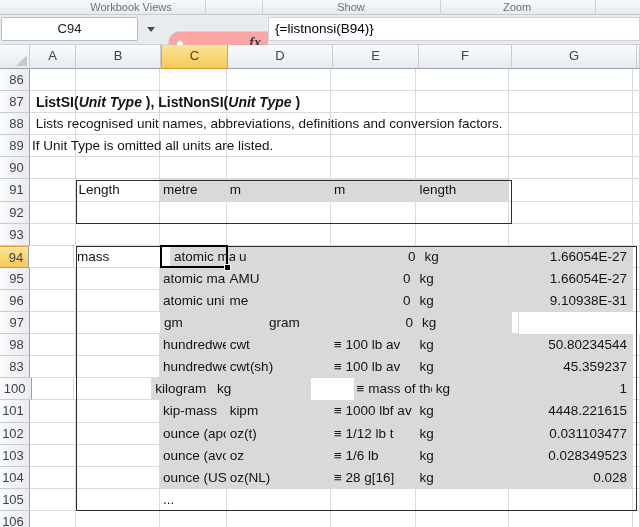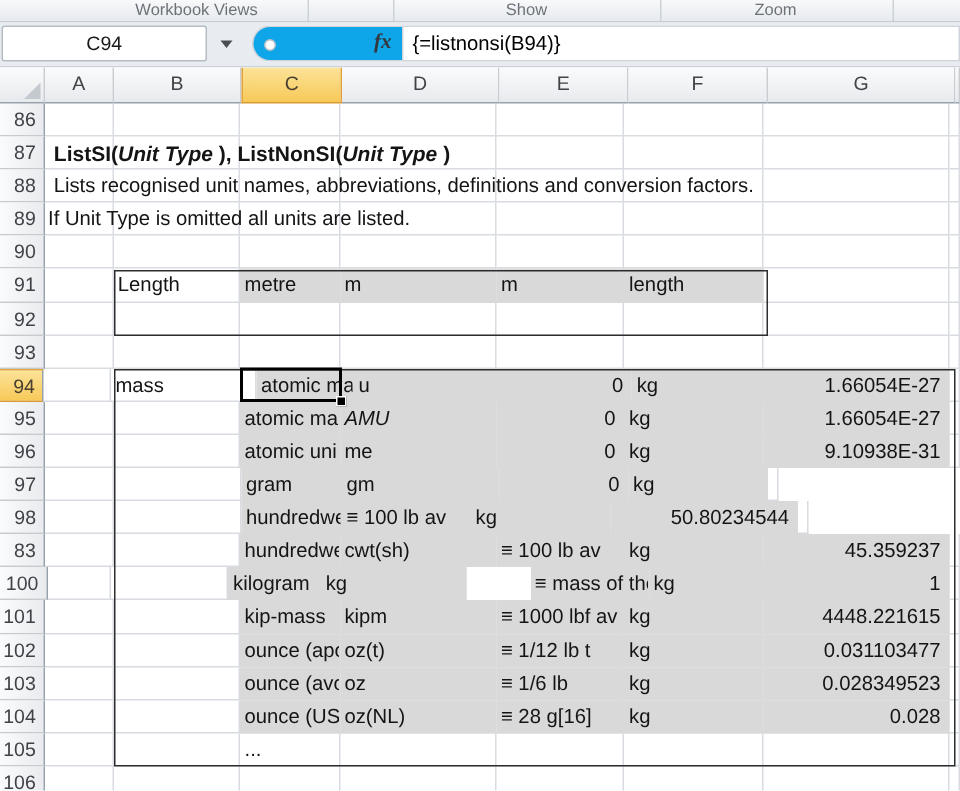--- a/index.html
+++ b/index.html
@@ -18,22 +18,22 @@
   
   .fbar{position:absolute;top:15px;left:0;width:640px;height:30px;
     background:#e8ecf0;border-bottom:1px solid #cbd1d7;box-sizing:border-box;}
   .namebox{position:absolute;left:1px;top:2px;width:137px;height:24px;box-sizing:border-box;
     background:#fff;border:1px solid #b6bcc3;border-radius:2px;
     font-size:13px;line-height:22px;text-align:center;color:#1a1a1a;}
   .nb-drop{position:absolute;left:140px;top:2px;width:24px;height:24px;}
   .nb-drop .tri{position:absolute;left:7px;top:10px;width:0;height:0;
     border-left:4px solid transparent;border-right:4px solid transparent;
     border-top:5px solid #4a4f55;}
-  .pill{position:absolute;left:168px;top:2px;width:100px;height:24px;box-sizing:border-box;
-    background:#0ea5e9;border:1px solid #cfd5db;border-right:none;
+  .pill{position:absolute;left:168px;top:16px;width:100px;height:24px;box-sizing:border-box;
+    background:#fca5a5;border:1px solid #cfd5db;border-right:none;
     border-radius:12px 0 0 12px;}
   .pill-circle{position:absolute;left:7px;top:8px;width:8px;height:8px;box-sizing:border-box;
     border:1px solid #b9c0c8;border-radius:50%;background:#fbfcfd;}
   .fx{position:absolute;right:7px;top:3px;font-family:"Liberation Serif","DejaVu Serif",serif;
     font-style:italic;font-weight:bold;font-size:14px;color:#33373c;}
   .finput{position:absolute;left:268px;top:2px;width:372px;height:24px;box-sizing:border-box;
     background:#fff;border:1px solid #cfd5db;
     font-size:13.5px;line-height:22px;padding-left:6px;color:#000;white-space:pre;}
   
   .sheet{position:absolute;top:45px;left:0;width:640px;height:482px;overflow:hidden;background:#fff;}
@@ -204,52 +204,53 @@
         <div class="cell fillc num" style="width: 86px;">0</div>
         <div class="cell fillc" style="width: 93px;">kg</div>
         <div class="cell fillc num" style="width: 125px;">1.66054E-27</div>
         <div class="cell" style="width: 3px;"></div>
       </div>
       <div class="grow">
         <div class="rh" style="width: 30px;">95</div>
         <div class="cell" style="width: 46px;"></div>
         <div class="cell" style="width: 85px;"></div>
         <div class="cell fillc" style="width: 67px;">atomic ma</div>
-        <div class="cell fillc" style="width: 105px; font-style: italic;">AMU</div>
+        <div class="cell fillc" style="width: 105px;">AMU</div>
         <div class="cell fillc num" style="width: 86px;">0</div>
         <div class="cell fillc" style="width: 93px;">kg</div>
         <div class="cell fillc num" style="width: 125px;">1.66054E-27</div>
         <div class="cell" style="width: 3px;"></div>
       </div>
       <div class="grow">
         <div class="rh" style="width: 30px;">96</div>
         <div class="cell" style="width: 46px;"></div>
         <div class="cell" style="width: 85px;"></div>
         <div class="cell fillc" style="width: 67px;">atomic uni</div>
         <div class="cell fillc" style="width: 105px;">me</div>
         <div class="cell fillc num" style="width: 86px;">0</div>
         <div class="cell fillc" style="width: 93px;">kg</div>
         <div class="cell fillc num" style="width: 125px;">9.10938E-31</div>
         <div class="cell" style="width: 3px;"></div>
       </div>
       <div class="grow">
         <div class="rh" style="width: 30px;">97</div>
         <div class="cell" style="width: 46px;"></div>
         <div class="cell" style="width: 85px;"></div>
+        <div class="cell fillc" style="width: 105px;">gm</div>
         <div class="cell fillc" style="width: 67px;">gram</div>
-        <div class="cell fillc" style="width: 105px;">gm</div>
         <div class="cell fillc num" style="width: 86px;">0</div>
         <div class="cell fillc" style="width: 93px;">kg</div>
         <div class="cell" style="width: 3px;"></div>
       </div>
       <div class="grow">
         <div class="rh" style="width: 30px;">98</div>
         <div class="cell" style="width: 46px;"></div>
         <div class="cell" style="width: 85px;"></div>
         <div class="cell fillc" style="width: 67px;">hundredwe</div>
+        <div class="cell fillc" style="width: 105px;">cwt</div>
         <div class="cell fillc" style="width: 86px;">≡ 100 lb av</div>
         <div class="cell fillc" style="width: 93px;">kg</div>
         <div class="cell fillc num" style="width: 125px;">50.80234544</div>
         <div class="cell" style="width: 3px;"></div>
       </div>
       <div class="grow">
         <div class="rh" style="width: 30px;">83</div>
         <div class="cell" style="width: 46px;"></div>
         <div class="cell" style="width: 85px;"></div>
         <div class="cell fillc" style="width: 67px;">hundredwe</div>

